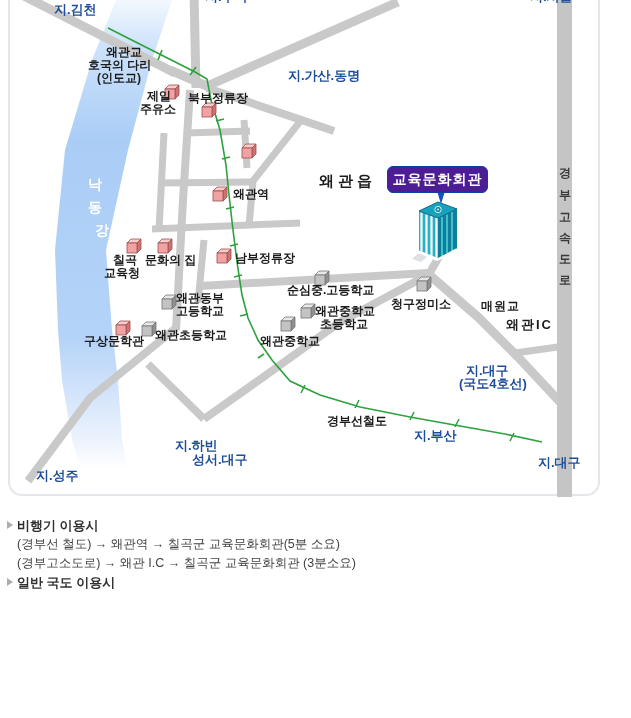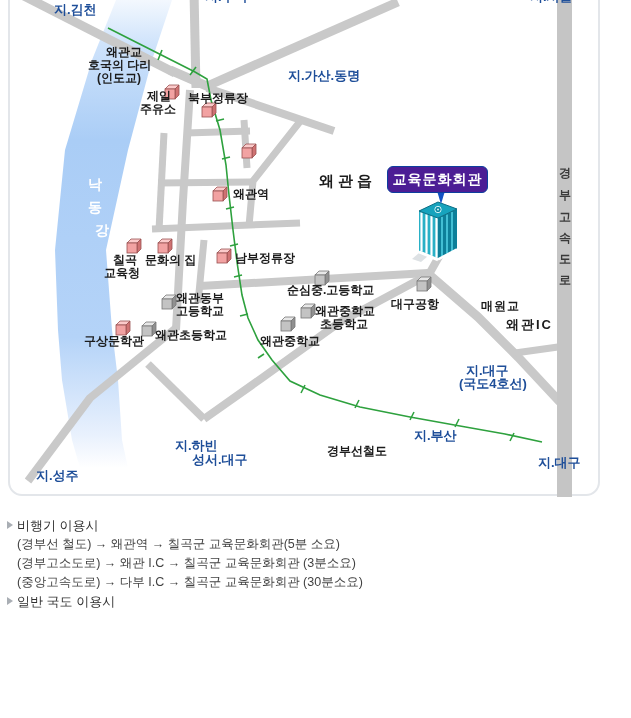--- a/index.html
+++ b/index.html
@@ -16,21 +16,21 @@
   .lbl-river{color:#ffffff;font-size:14px;z-index:3;}
   .lbl-hwy{color:#3a3a3a;font-size:12px;}
   #hall-badge{position:absolute;left:387px;top:166px;width:101px;height:27px;z-index:6;
     background:#4c1d95;border:1px solid #0d3f9e;border-radius:6px;box-sizing:border-box;
     color:#fff;font-size:14px;font-weight:bold;letter-spacing:1px;text-align:center;line-height:25px;}
   #hall-badge-tail{position:absolute;left:437px;top:191px;width:0;height:0;z-index:5;
     border-left:4px solid transparent;border-right:4px solid transparent;border-top:13px solid #1252c4;}
   #hall-building{position:absolute;left:411px;top:197px;z-index:4;}
   #directions{position:absolute;left:0;top:516px;width:614px;z-index:2;
     color:#424242;font-size:12.5px;line-height:19px;}
-  .dir-title{font-weight:normal;color:#303030;position:relative;padding-left:17px;font-size:13px;}
+  .dir-title{font-weight:bold;color:#303030;position:relative;padding-left:17px;font-size:13px;}
   .dir-line{padding-left:17px;}
   .bullet-icon{position:absolute;left:7px;top:5px;width:0;height:0;
     border-left:6px solid #a9aeb4;border-top:4px solid transparent;border-bottom:4px solid transparent;}
 </style>
 </head>
 <body>
 
 <div id="stage">
 
   <div id="map-panel"></div>
@@ -192,24 +192,24 @@
       <div class="map-lbl lbl-black" style="left: 235px; top: 252px;">남부정류장</div>
       <div class="map-lbl lbl-black" style="left: 176px; top: 292px;">왜관동부</div>
       <div class="map-lbl lbl-black" style="left: 176px; top: 305px;">고등학교</div>
       <div class="map-lbl lbl-black" style="left: 155px; top: 329px;">왜관초등학교</div>
       <div class="map-lbl lbl-black" style="left: 84px; top: 335px;">구상문학관</div>
       <div class="map-lbl lbl-black" style="left: 287px; top: 284px;">순심중.고등학교</div>
       <div class="map-lbl lbl-black" style="left: 315px; top: 305px;">왜관중학교</div>
       <div class="map-lbl lbl-black" style="left: 320px; top: 318px;">초등학교</div>
       <div class="map-lbl lbl-black" style="left: 260px; top: 335px;">왜관중학교</div>
       <div class="map-lbl lbl-black" style="left: 319px; top: 173px; font-size: 15px; letter-spacing: 4px;">왜관읍</div>
-      <div class="map-lbl lbl-black" style="left: 391px; top: 298px;">대구공항</div>
+      <div class="map-lbl lbl-black" style="left: 391px; top: 298px;">청구정미소</div>
       <div class="map-lbl lbl-black" style="left: 481px; top: 300px; letter-spacing: 1px;">매원교</div>
       <div class="map-lbl lbl-black" style="left: 506px; top: 318px; font-size: 13px; letter-spacing: 2px;">왜관IC</div>
-      <div class="map-lbl lbl-black" style="left: 327px; top: 415px; margin-top: 30px;">경부선철도</div>
+      <div class="map-lbl lbl-black" style="left: 327px; top: 415px;">경부선철도</div>
       <div class="map-lbl lbl-river" style="left: 88px; top: 177px;">낙</div>
       <div class="map-lbl lbl-river" style="left: 88px; top: 200px;">동</div>
       <div class="map-lbl lbl-river" style="left: 95px; top: 223px;">강</div>
       <div class="map-lbl lbl-hwy" style="left: 559px; top: 167px;">경</div>
       <div class="map-lbl lbl-hwy" style="left: 559px; top: 189px;">부</div>
       <div class="map-lbl lbl-hwy" style="left: 559px; top: 211px;">고</div>
       <div class="map-lbl lbl-hwy" style="left: 559px; top: 232px;">속</div>
       <div class="map-lbl lbl-hwy" style="left: 559px; top: 253px;">도</div>
       <div class="map-lbl lbl-hwy" style="left: 559px; top: 274px;">로</div>
     </div>
@@ -238,16 +238,15 @@
 
   <div id="hall-badge-tail"></div>
   <div id="hall-badge">
     <span>교육문화회관</span>
   </div>
 
   <div id="directions">
       <div class="dir-title"><span class="bullet-icon"></span>비행기 이용시</div>
       <div class="dir-line">(경부선 철도) → 왜관역 → 칠곡군 교육문화회관(5분 소요)</div>
       <div class="dir-line">(경부고소도로) → 왜관 I.C → 칠곡군 교육문화회관 (3분소요)</div>
-      <div class="dir-line">(중앙고속도로) → 다부 I.C → 칠곡군 교육문화회관 (30분소요)</div>
       <div class="dir-title"><span class="bullet-icon"></span>일반 국도 이용시</div>
     </div>
 </div>
 
 </body></html>

